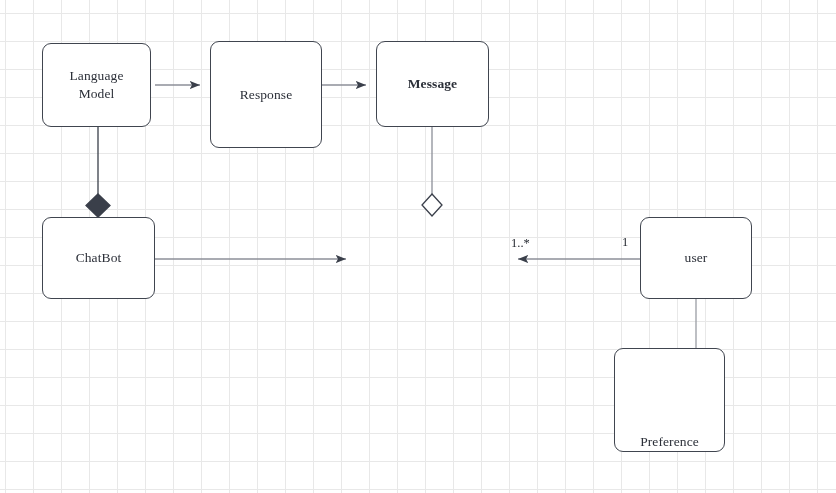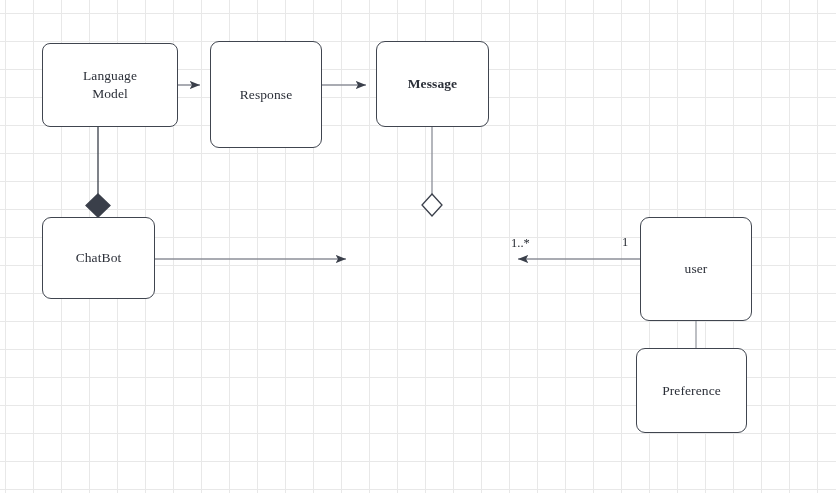--- a/index.html
+++ b/index.html
@@ -94,43 +94,43 @@
 
     <g>
       <line x1="640" y1="259" x2="518" y2="259" stroke="#8c8f98" stroke-width="1.3" marker-end="url(#arrow-left)"></line>
     </g>
 
     <g>
       <line x1="696" y1="299" x2="696" y2="348" stroke="#9a9da4" stroke-width="1.3"></line>
     </g>
   </svg>
 
-  <div class="node" style="left:42px; top:43px; width:136px; height:84px;border-radius:8px;">
+  <div class="node" style="left:42px; top:43px; width:109px; height:84px;">
     <span class="node-label">Language
 Model</span>
   </div>
 
   <div class="node" style="left:210px; top:41px; width:112px; height:107px;">
     <span class="node-label">Response</span>
   </div>
 
   <div class="node" style="left:376px; top:41px; width:113px; height:86px;font-weight:bold;">
     <span class="node-label">Message</span>
   </div>
 
   <div class="node" style="left:42px; top:217px; width:113px; height:82px;">
     <span class="node-label">ChatBot</span>
   </div>
 
 
-  <div class="node" style="left:640px; top:217px; width:112px; height:104px;">
+  <div class="node" style="left:640px; top:217px; width:112px; height:82px;">
     <span class="node-label">user</span>
   </div>
 
-  <div class="node" style="left:636px; top:348px; width:111px; height:85px;">
+  <div class="node" style="left:614px; top:348px; width:111px; height:104px;align-items:flex-end;">
     <span class="node-label">Preference</span>
   </div>
 
   <div class="edge-label" style="left:511px; top:236px;">1..*</div>
 
   <div class="edge-label" style="left:622px; top:235px;">1</div>
 
 </div>
 
 </body></html>

